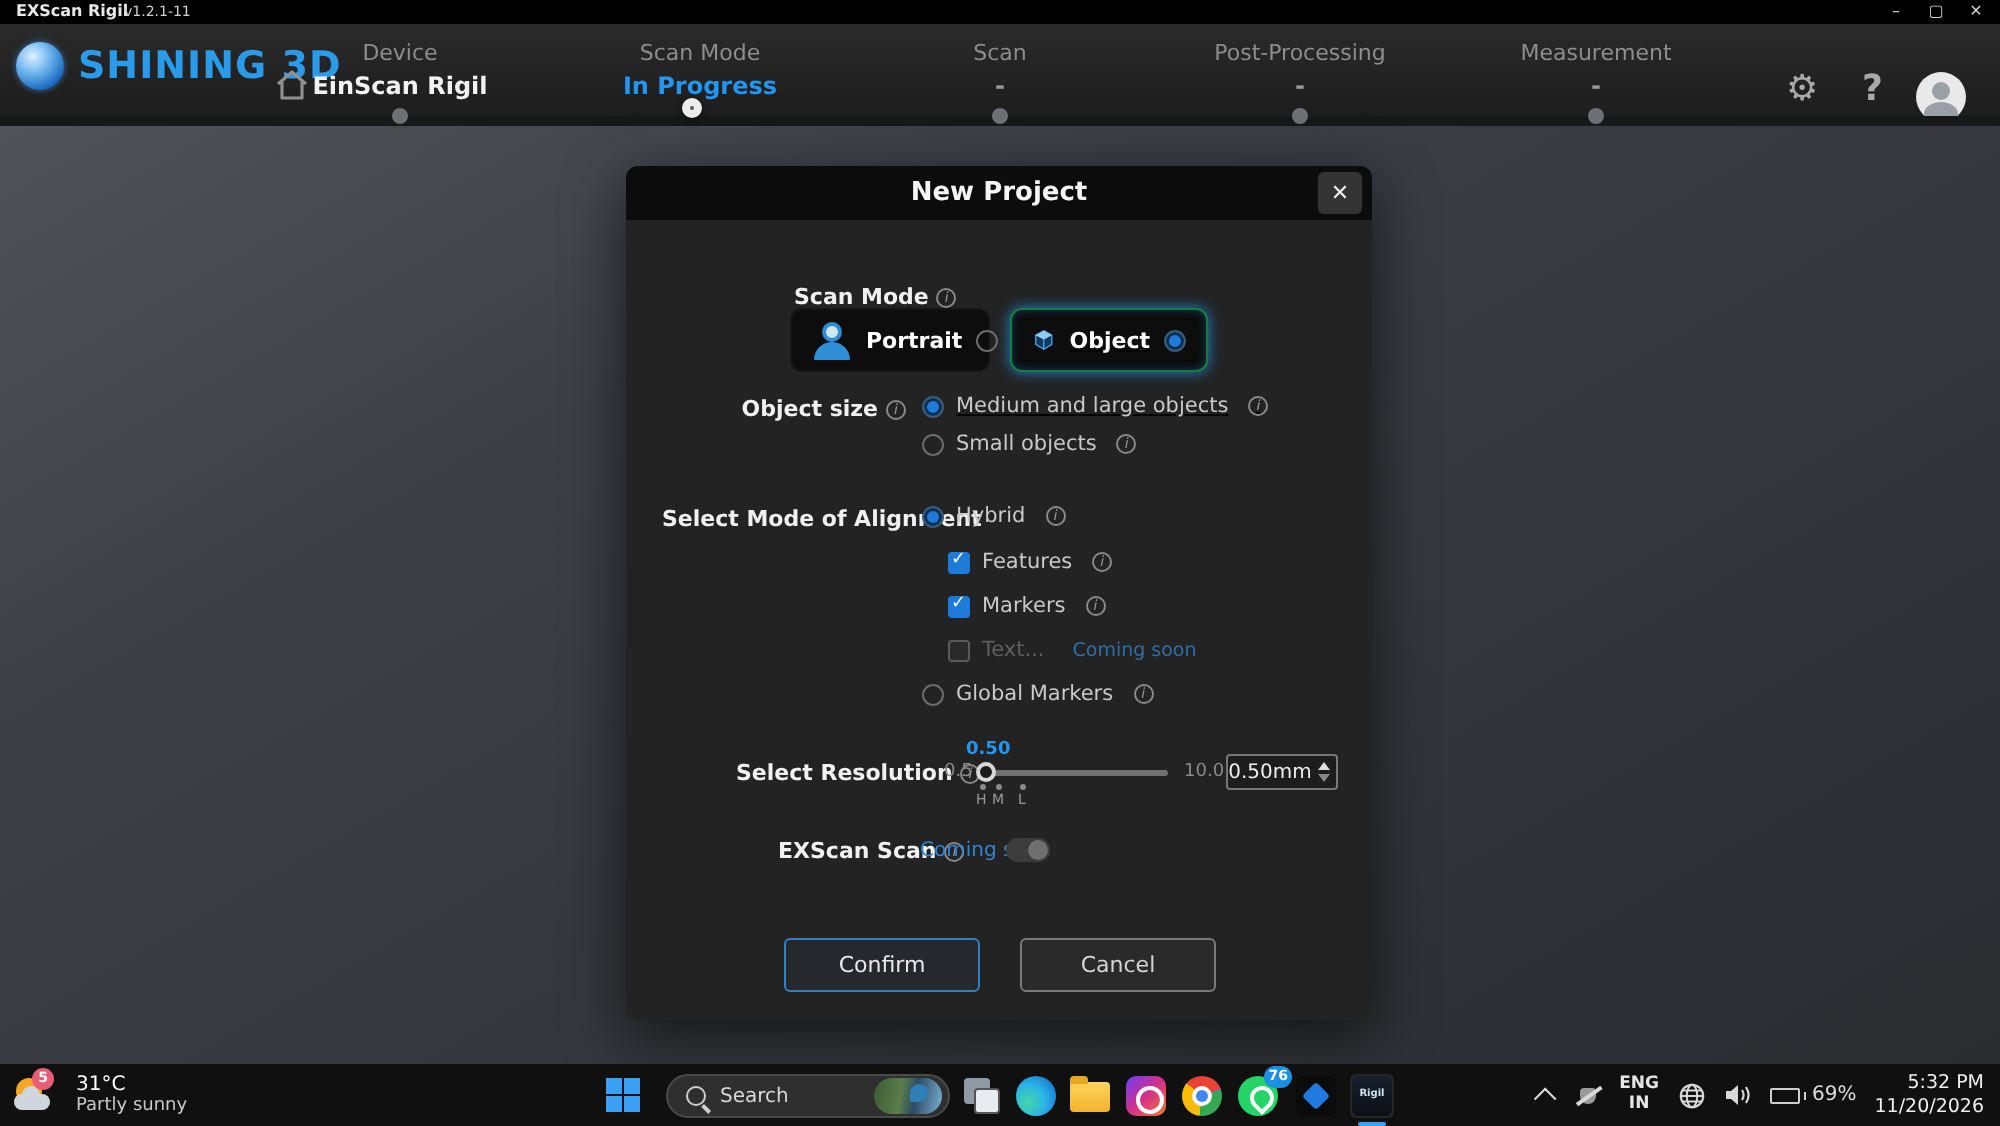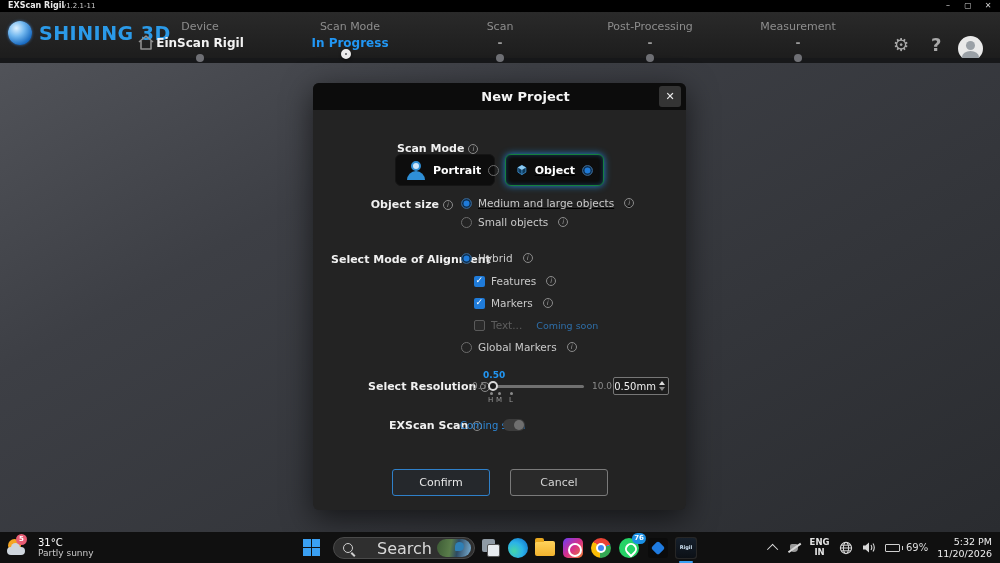--- a/index.html
+++ b/index.html
@@ -30,21 +30,21 @@
 
   
   #viewport { position:absolute; left:0; top:58px; width:1000px; height:474px; background:linear-gradient(150deg,#515359 0%,#3d3f45 30%,#2a2c30 100%); }
   #viewport .topshade { position:absolute; left:0; top:0; width:100%; height:5px; background:#17181a; }
   .stepdot { position:absolute; top:-4px; width:8px; height:8px; border-radius:50%; background:#6f7075; }
   .stepdot.active { top:-9px; width:10px; height:10px; border:4px solid #ececec; background:#55575c; box-shadow:0 1px 3px rgba(0,0,0,.5); }
 
   
   #modal { position:absolute; left:313px; top:83px; width:373px; height:427px; background:#232323; border-radius:6px; box-shadow:0 8px 30px rgba(0,0,0,.6); }
   #modal-header { position:absolute; left:0; top:0; width:373px; height:27px; background:#0c0c0c; border-radius:6px 6px 0 0; }
-  #modal-title { position:absolute; width:100%; text-align:center; top:6px; font-size:13px; font-weight:bold; color:#f5f5f5;margin-left:26px; }
+  #modal-title { position:absolute; width:100%; text-align:center; top:6px; font-size:13px; font-weight:bold; color:#f5f5f5; }
   #modal-close { position:absolute; right:5px; top:3px; width:22px; height:21px; background:#343434; border-radius:3px; color:#eee; font-size:11px; text-align:center; line-height:21px; cursor:pointer; }
 
   .sec-label { font-size:11px; font-weight:bold; color:#f0f0f0; white-space:nowrap; }
   .info { display:inline-block; width:10px; height:10px; border:1px solid #8a8a8a; border-radius:50%; font-size:7px; color:#9a9a9a; text-align:center; line-height:9px; font-style:italic; margin-left:4px; vertical-align:1px; font-weight:normal; }
   .info::after { content:"i"; }
 
   .mode-btn { position:absolute; height:32px; background:#0d0d0d; border:1px solid #151515; border-radius:6px; display:flex; align-items:center; gap:7px; padding:0 10px; cursor:pointer; }
   .mode-btn.selected { border:1px solid #15803d; box-shadow:0 0 7px rgba(33,150,243,.85), inset 0 0 4px rgba(33,150,243,.35);text-decoration:underline; }
   .mode-btn .m-label { font-size:11px; font-weight:bold; color:#fff; }
   .radio { width:11px; height:11px; border-radius:50%; border:1px solid #6c6c6c; background:transparent; flex:none; display:inline-block; }
@@ -92,21 +92,21 @@
   #weather .w-badge { position:absolute; left:10px; top:-1px; width:11px; height:11px; border-radius:50%; background:#e85d75; color:#fff; font-size:7px; font-weight:bold; text-align:center; line-height:11px; }
   #weather .w-temp { font-size:10px; color:#fff; }
   #weather .w-desc { font-size:9px; color:#c9c9c9; }
 
   #startbtn { position:absolute; left:303px; top:7px; width:17px; height:17px; display:grid; grid-template-columns:8px 8px; grid-template-rows:8px 8px; gap:1px; cursor:pointer; }
   #startbtn div { background:#3aa0f3; }
 
   #searchbox { position:absolute; left:333px; top:5px; width:142px; height:22px; background:#2f2f2f; border:1px solid #4a4a4a; border-radius:11px; display:flex; align-items:center; padding:0 3px 0 9px; cursor:text; }
   #searchbox .s-glyph { width:10px; height:10px; border:1.5px solid #cfcfcf; border-radius:50%; position:relative; flex:none; }
   #searchbox .s-glyph::after { content:""; position:absolute; left:8px; top:8px; width:5px; height:1.5px; background:#cfcfcf; transform:rotate(45deg); transform-origin:0 0; }
-  #searchbox .s-text { font-size:16px; color:#d8d8d8; margin-left:24px; flex:1; }
+  #searchbox .s-text { font-size:10px; color:#d8d8d8; margin-left:7px; flex:1; }
   #searchbox .s-img { width:34px; height:18px; border-radius:9px; background:linear-gradient(100deg,#3c5a35 0%,#5a7d4a 40%,#2d4a63 60%,#7ab0d4 100%); position:relative; overflow:hidden; flex:none; }
   #searchbox .s-img::after { content:""; position:absolute; right:7px; top:3px; width:9px; height:9px; border-radius:50% 50% 50% 10%; background:#2e7fb5; }
 
   .tb-ico { position:absolute; top:5px; width:22px; height:22px; cursor:pointer; }
   .taskview-back { position:absolute; left:2px; top:2px; width:13px; height:13px; background:#8f9aa4; border-radius:2px; }
   .taskview-front { position:absolute; left:7px; top:7px; width:13px; height:13px; background:#e8ecef; border-radius:2px; border:1px solid #555; }
   .edge-c { width:20px; height:20px; margin:1px; border-radius:50%; background:radial-gradient(circle at 30% 65%, #45d6a8 0%, #2bb3e8 45%, #0b63c4 100%); }
   .folder { position:relative; width:20px; height:15px; margin:4px 1px 0 1px; background:linear-gradient(#ffd35c,#f2b32e); border-radius:2px; }
   .folder::before { content:""; position:absolute; left:0; top:-3px; width:9px; height:4px; background:#e8a81f; border-radius:2px 2px 0 0; }
   .photos { width:20px; height:20px; margin:1px; border-radius:5px; background:linear-gradient(135deg,#6a3df5,#d62f8c,#f07c2e); position:relative; }

